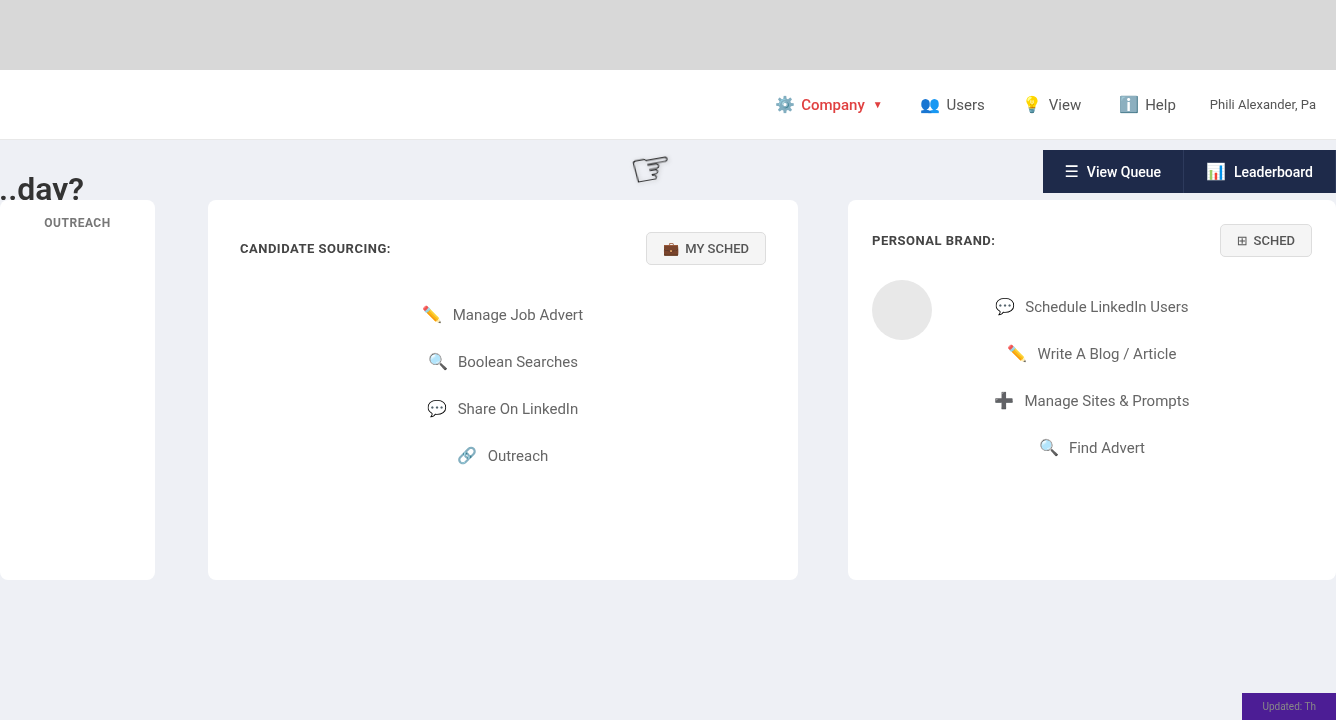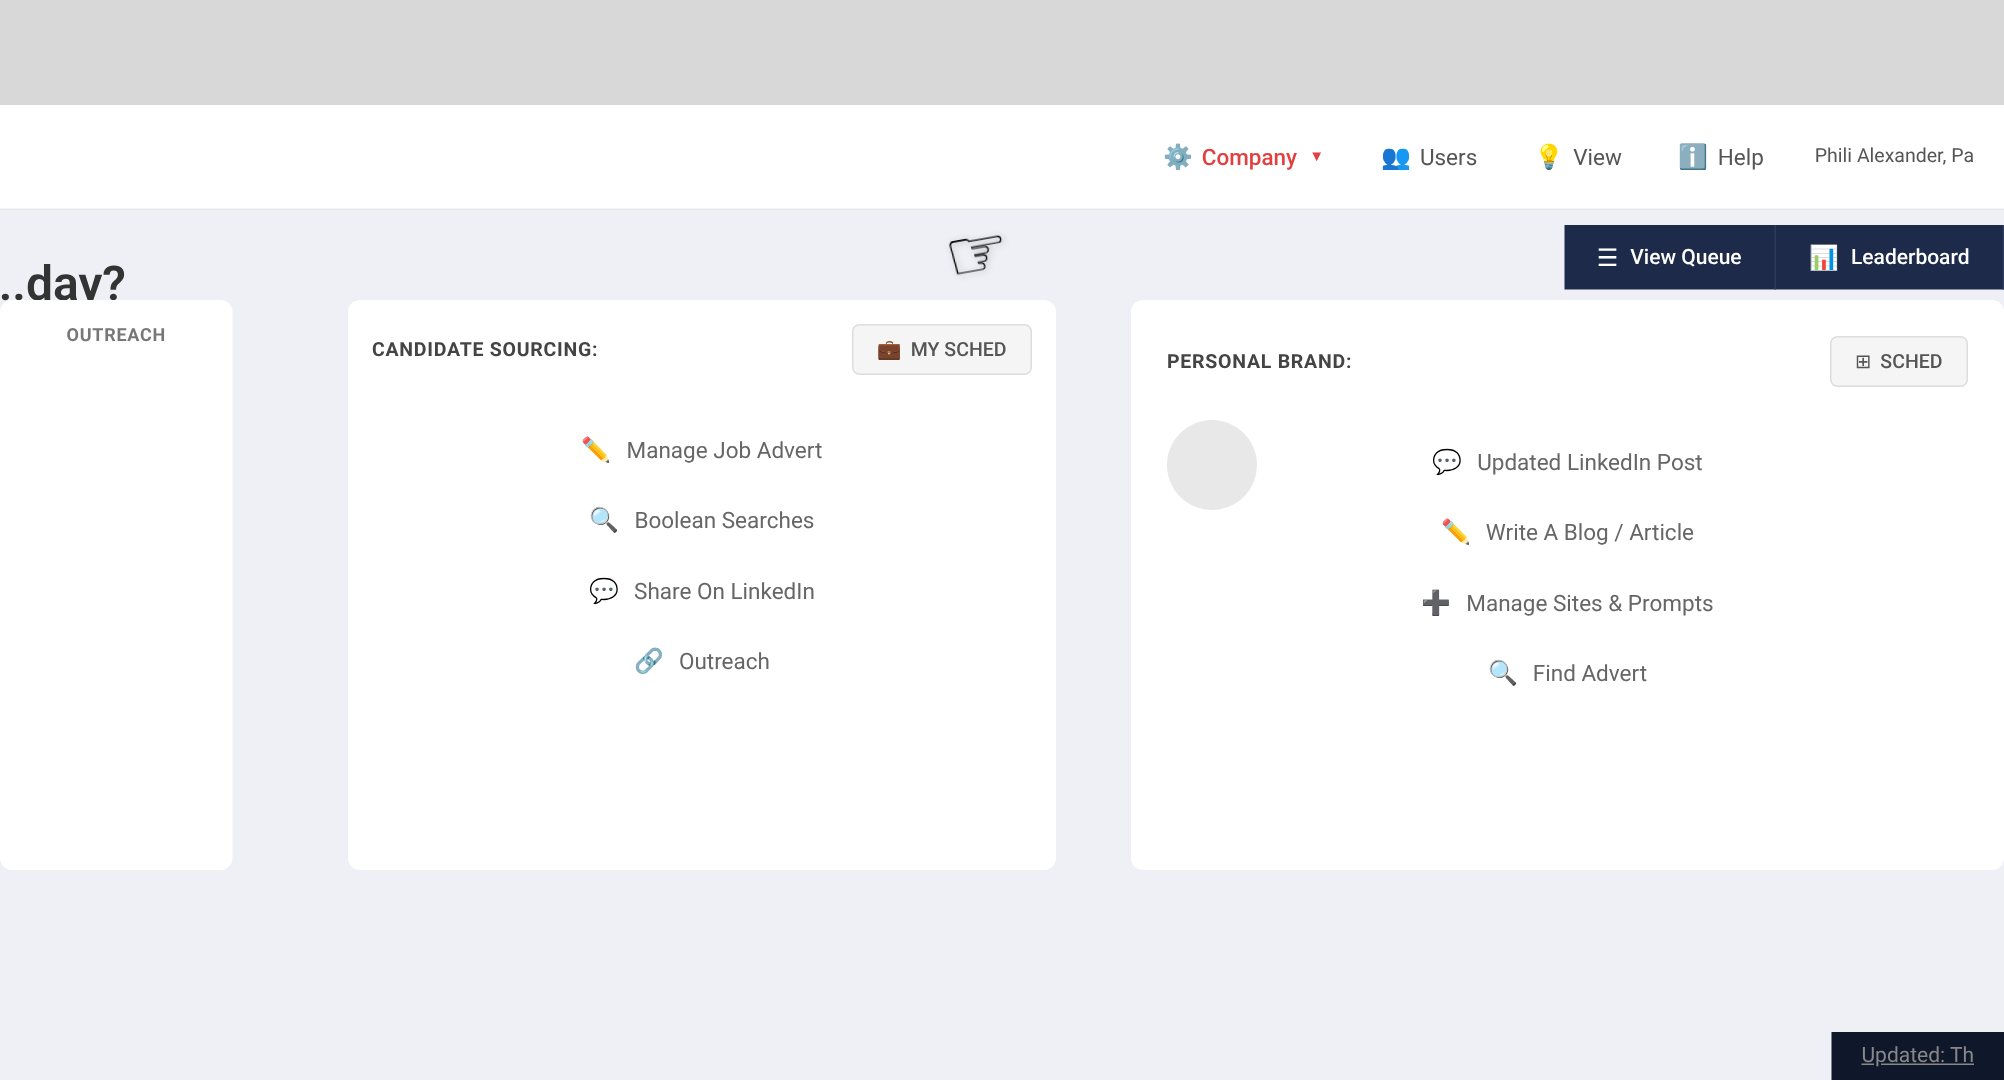--- a/index.html
+++ b/index.html
@@ -156,27 +156,27 @@
       padding: 16px 20px;
       font-size: 12px;
       font-weight: 700;
       color: #777;
       letter-spacing: 0.5px;
       text-transform: uppercase;
     }
 
     
     .card-middle {
-      width: 472px;
+      width: 590px;
       min-height: 380px;
       background: #fff;
       border-radius: 8px;
-      margin-left: 77px;
+      margin-left: 53px;
       flex-shrink: 0;
-      padding: 16px;
+      padding: 32px;
       position: relative;
     }
 
     .card-header {
       display: flex;
       align-items: center;
       justify-content: space-between;
       margin-bottom: 30px;
     }
 
@@ -244,24 +244,23 @@
       justify-content: space-between;
       margin-bottom: 30px;
     }
 
     
     .status-bar {
       position: absolute;
       bottom: 0;
       right: 0;
       padding: 8px 20px;
-      font-size: 14px;
+      font-size: 10px;
       color: #888;
-      background: #0f172a;
-      text-decoration: underline;
+      background: #4c1d95;
     }
 
     
     .avatar-placeholder {
       width: 60px;
       height: 60px;
       border-radius: 50%;
       background: #e8e8e8;
       position: absolute;
       top: 80px;
@@ -372,21 +371,21 @@
           <span>SCHED</span>
         </div>
       </div>
 
       <div class="avatar-placeholder"></div>
 
       <div class="card-menu-items">
 
         <div class="menu-item">
           <span class="mi-icon">💬</span>
-          <span>Updated LinkedIn Post</span>
+          <span>Schedule LinkedIn Users</span>
         </div>
 
         <div class="menu-item">
           <span class="mi-icon">✏️</span>
           <span>Write A Blog / Article</span>
         </div>
 
         <div class="menu-item">
           <span class="mi-icon">➕</span>
           <span>Manage Sites &amp; Prompts</span>

